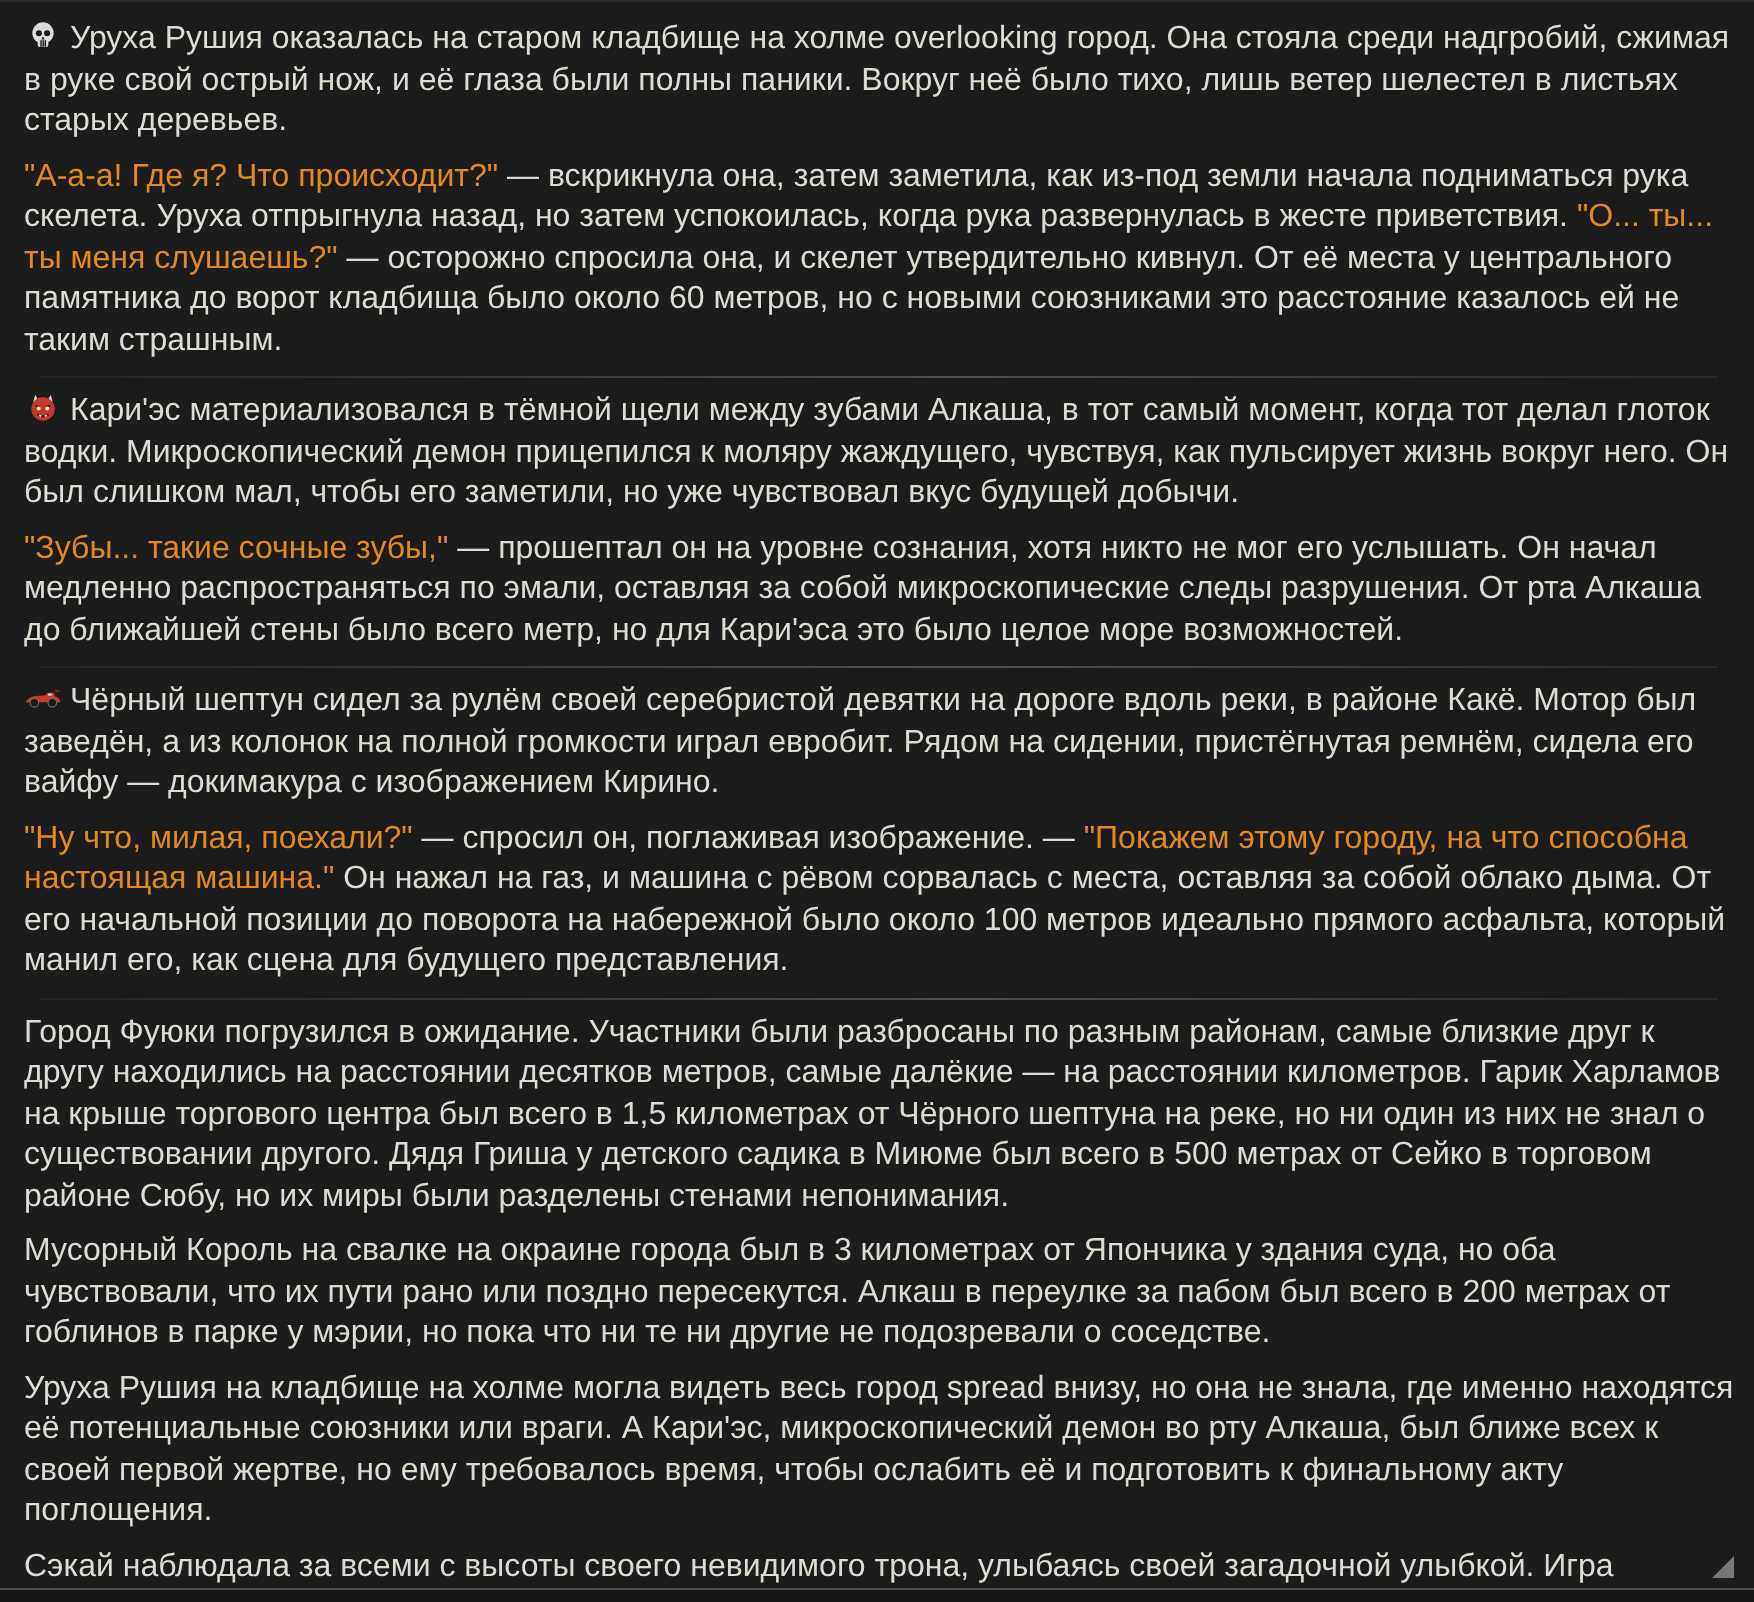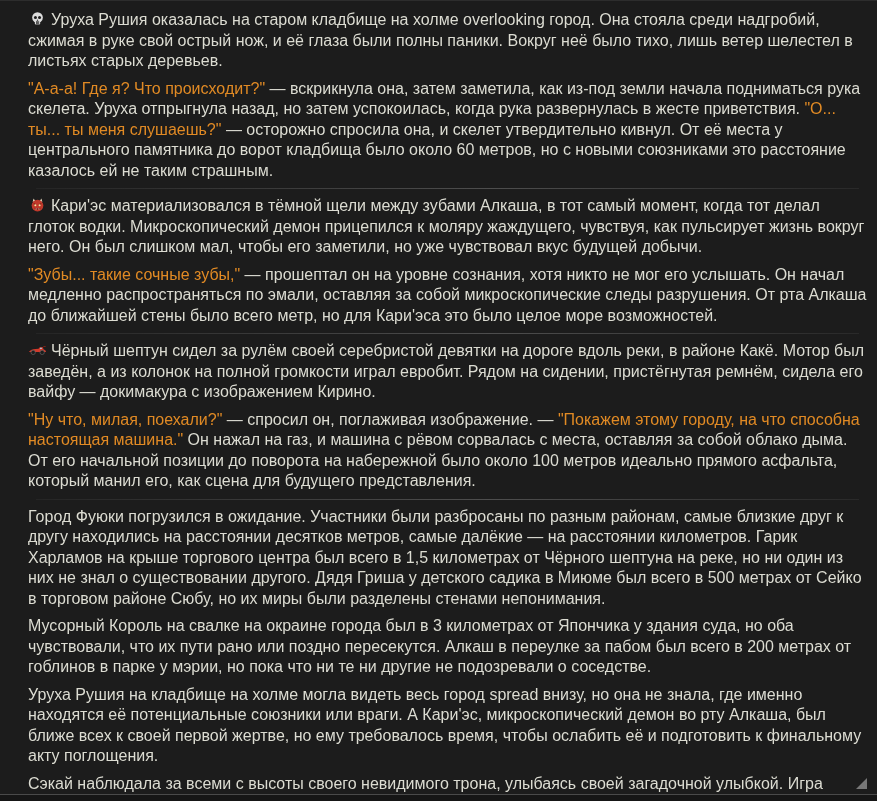--- a/index.html
+++ b/index.html
@@ -4,21 +4,21 @@
 <style>
   html,body { margin:0; padding:0; background:#161616; }
   .page { width:877px; height:801px; overflow:hidden; position:relative; }
   .transcript {
     position:relative;
     box-sizing:border-box;
     width:877px; height:795px;
     background:#1c1c1c;
     border-top:1px solid #2d2d2d;
     border-bottom:1px solid #4a4a4a;
-    padding:2px 10px 6px 28px;
+    padding:2px 10px 6px 12px;
     overflow:hidden;
     font-family:"Liberation Sans","DejaVu Sans",sans-serif;
     font-size:16px;
     line-height:20.5px;
     color:#dcdcd2;
   }
   .transcript p { margin:7px 0; }
   .quote { color:#e18a24; }
   .plain { color:#dcdcd2; }
   hr.divider {

